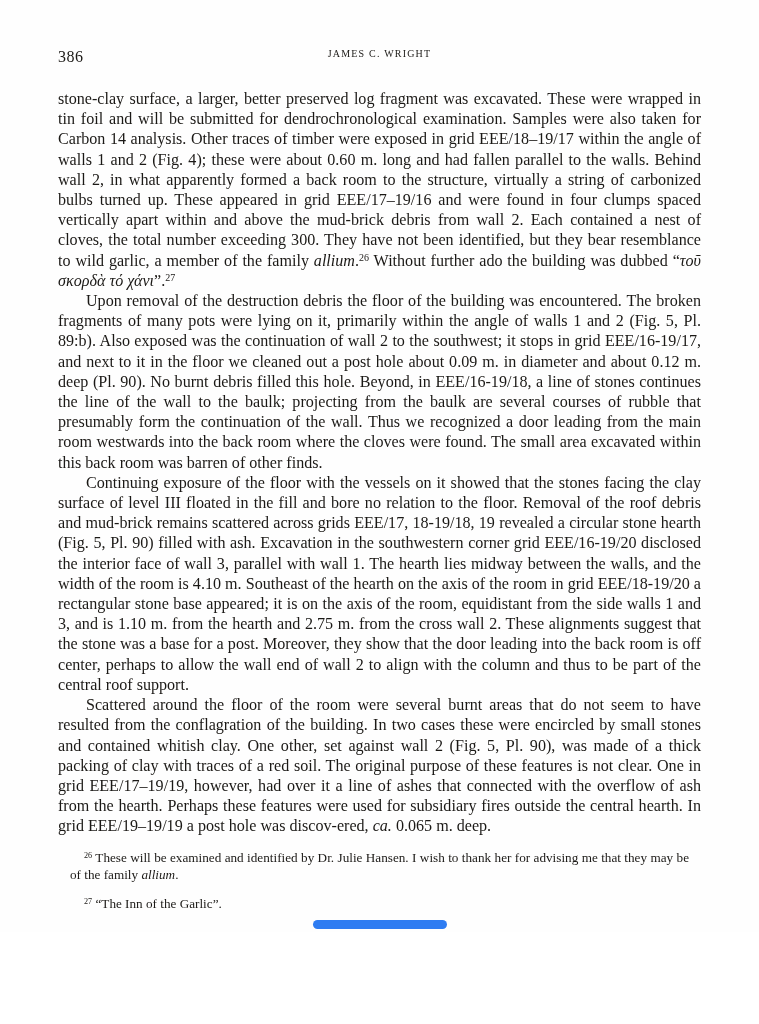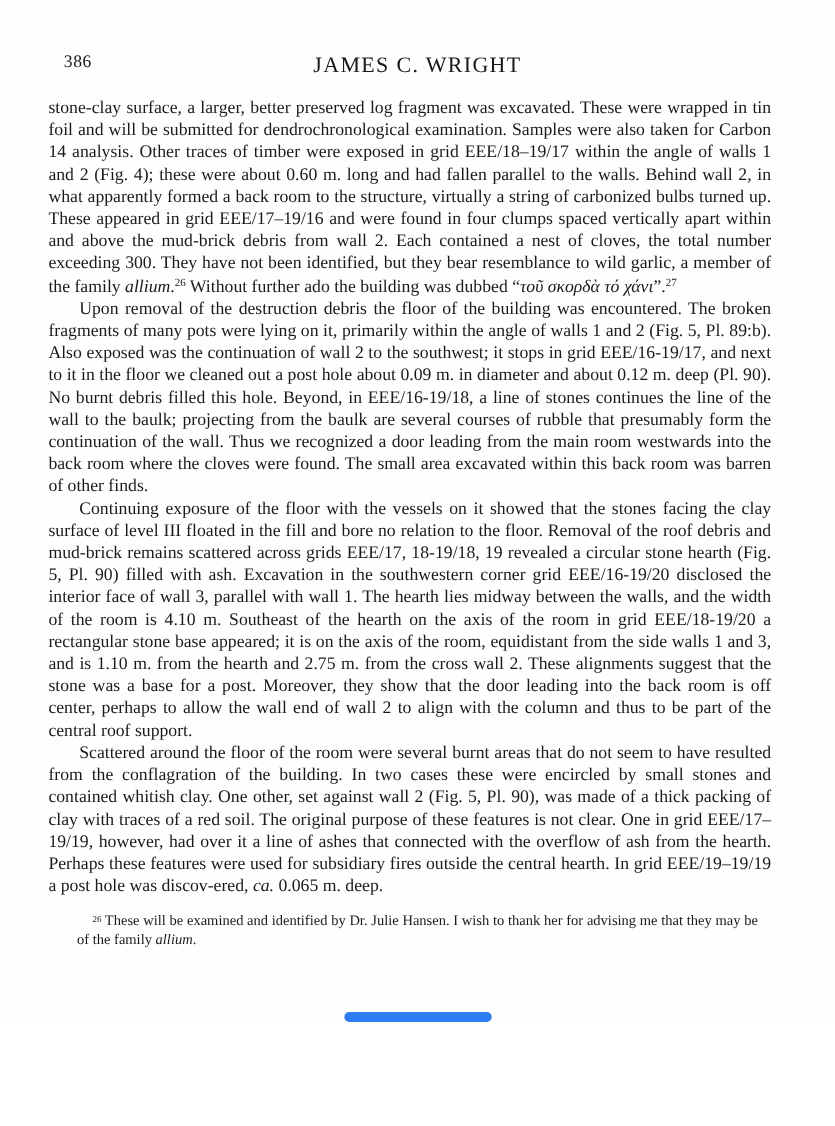--- a/index.html
+++ b/index.html
@@ -25,25 +25,25 @@
   }
   .page-number {
     position: absolute;
     left: 0;
     top: 0;
     font-size: 16px;
     letter-spacing: 0.5px;
   }
   .running-head {
     text-align: center;
-    font-size: 20px;
+    font-size: 10px;
     letter-spacing: 1.2px;
   }
   .body-text {
-    margin: 21px 58px 0 44px;
+    margin: 21px 58px 0 58px;
     text-align: justify;
     font-size: 16.1px;
     line-height: 20.2px;
   }
   .para {
     margin: 0;
     padding: 0;
   }
   .para.indent {
     text-indent: 28px;
@@ -91,17 +91,18 @@
 
   <main class="body-text">
     <p class="para"><span>stone-clay surface, a larger, better preserved log fragment was excavated. These were wrapped in tin foil and will be submitted for dendrochronological examination. Samples were also taken for Carbon 14 analysis. Other traces of timber were exposed in grid EEE/18–19/17 within the angle of walls 1 and 2 (Fig. 4); these were about 0.60 m. long and had fallen parallel to the walls. Behind wall 2, in what apparently formed a back room to the structure, virtually a string of carbonized bulbs turned up. These appeared in grid EEE/17–19/16 and were found in four clumps spaced vertically apart within and above the mud-brick debris from wall 2. Each contained a nest of cloves, the total number exceeding 300. They have not been identified, but they bear resemblance to wild garlic, a member of the family </span><i>allium</i><span>.</span><sup>26</sup><span> Without further ado the building was dubbed “</span><i>τοῦ σκορδὰ τό χάνι</i><span>”.</span><sup>27</sup></p>
     <p class="para indent"><span>Upon removal of the destruction debris the floor of the building was encountered. The broken fragments of many pots were lying on it, primarily within the angle of walls 1 and 2 (Fig. 5, Pl. 89:b). Also exposed was the continuation of wall 2 to the southwest; it stops in grid EEE/16-19/17, and next to it in the floor we cleaned out a post hole about 0.09 m. in diameter and about 0.12 m. deep (Pl. 90). No burnt debris filled this hole. Beyond, in EEE/16-19/18, a line of stones continues the line of the wall to the baulk; projecting from the baulk are several courses of rubble that presumably form the continuation of the wall. Thus we recognized a door leading from the main room westwards into the back room where the cloves were found. The small area excavated within this back room was barren of other finds.</span></p>
     <p class="para indent"><span>Continuing exposure of the floor with the vessels on it showed that the stones facing the clay surface of level III floated in the fill and bore no relation to the floor. Removal of the roof debris and mud-brick remains scattered across grids EEE/17, 18-19/18, 19 revealed a circular stone hearth (Fig. 5, Pl. 90) filled with ash. Excavation in the southwestern corner grid EEE/16-19/20 disclosed the interior face of wall 3, parallel with wall 1. The hearth lies midway between the walls, and the width of the room is 4.10 m. Southeast of the hearth on the axis of the room in grid EEE/18-19/20 a rectangular stone base appeared; it is on the axis of the room, equidistant from the side walls 1 and 3, and is 1.10 m. from the hearth and 2.75 m. from the cross wall 2. These alignments suggest that the stone was a base for a post. Moreover, they show that the door leading into the back room is off center, perhaps to allow the wall end of wall 2 to align with the column and thus to be part of the central roof support.</span></p>
     <p class="para indent"><span>Scattered around the floor of the room were several burnt areas that do not seem to have resulted from the conflagration of the building. In two cases these were encircled by small stones and contained whitish clay. One other, set against wall 2 (Fig. 5, Pl. 90), was made of a thick packing of clay with traces of a red soil. The original purpose of these features is not clear. One in grid EEE/17–19/19, however, had over it a line of ashes that connected with the overflow of ash from the hearth. Perhaps these features were used for subsidiary fires outside the central hearth. In grid EEE/19–19/19 a post hole was discov-ered, </span><i>ca.</i><span> 0.065 m. deep.</span></p>
   </main>
 
   <section class="footnotes">
     <p class="footnote"><sup>26</sup><span> These will be examined and identified by Dr. Julie Hansen. I wish to thank her for advising me that they may be of the family </span><i>allium</i><span>.</span></p>
+    <p class="footnote"><sup>27</sup><span> “The Inn of the Garlic”.</span></p>
   </section>
 
   <div class="progress-pill" style="background: rgb(46, 124, 242);"></div>
 
 </div>
 
 </body></html>

